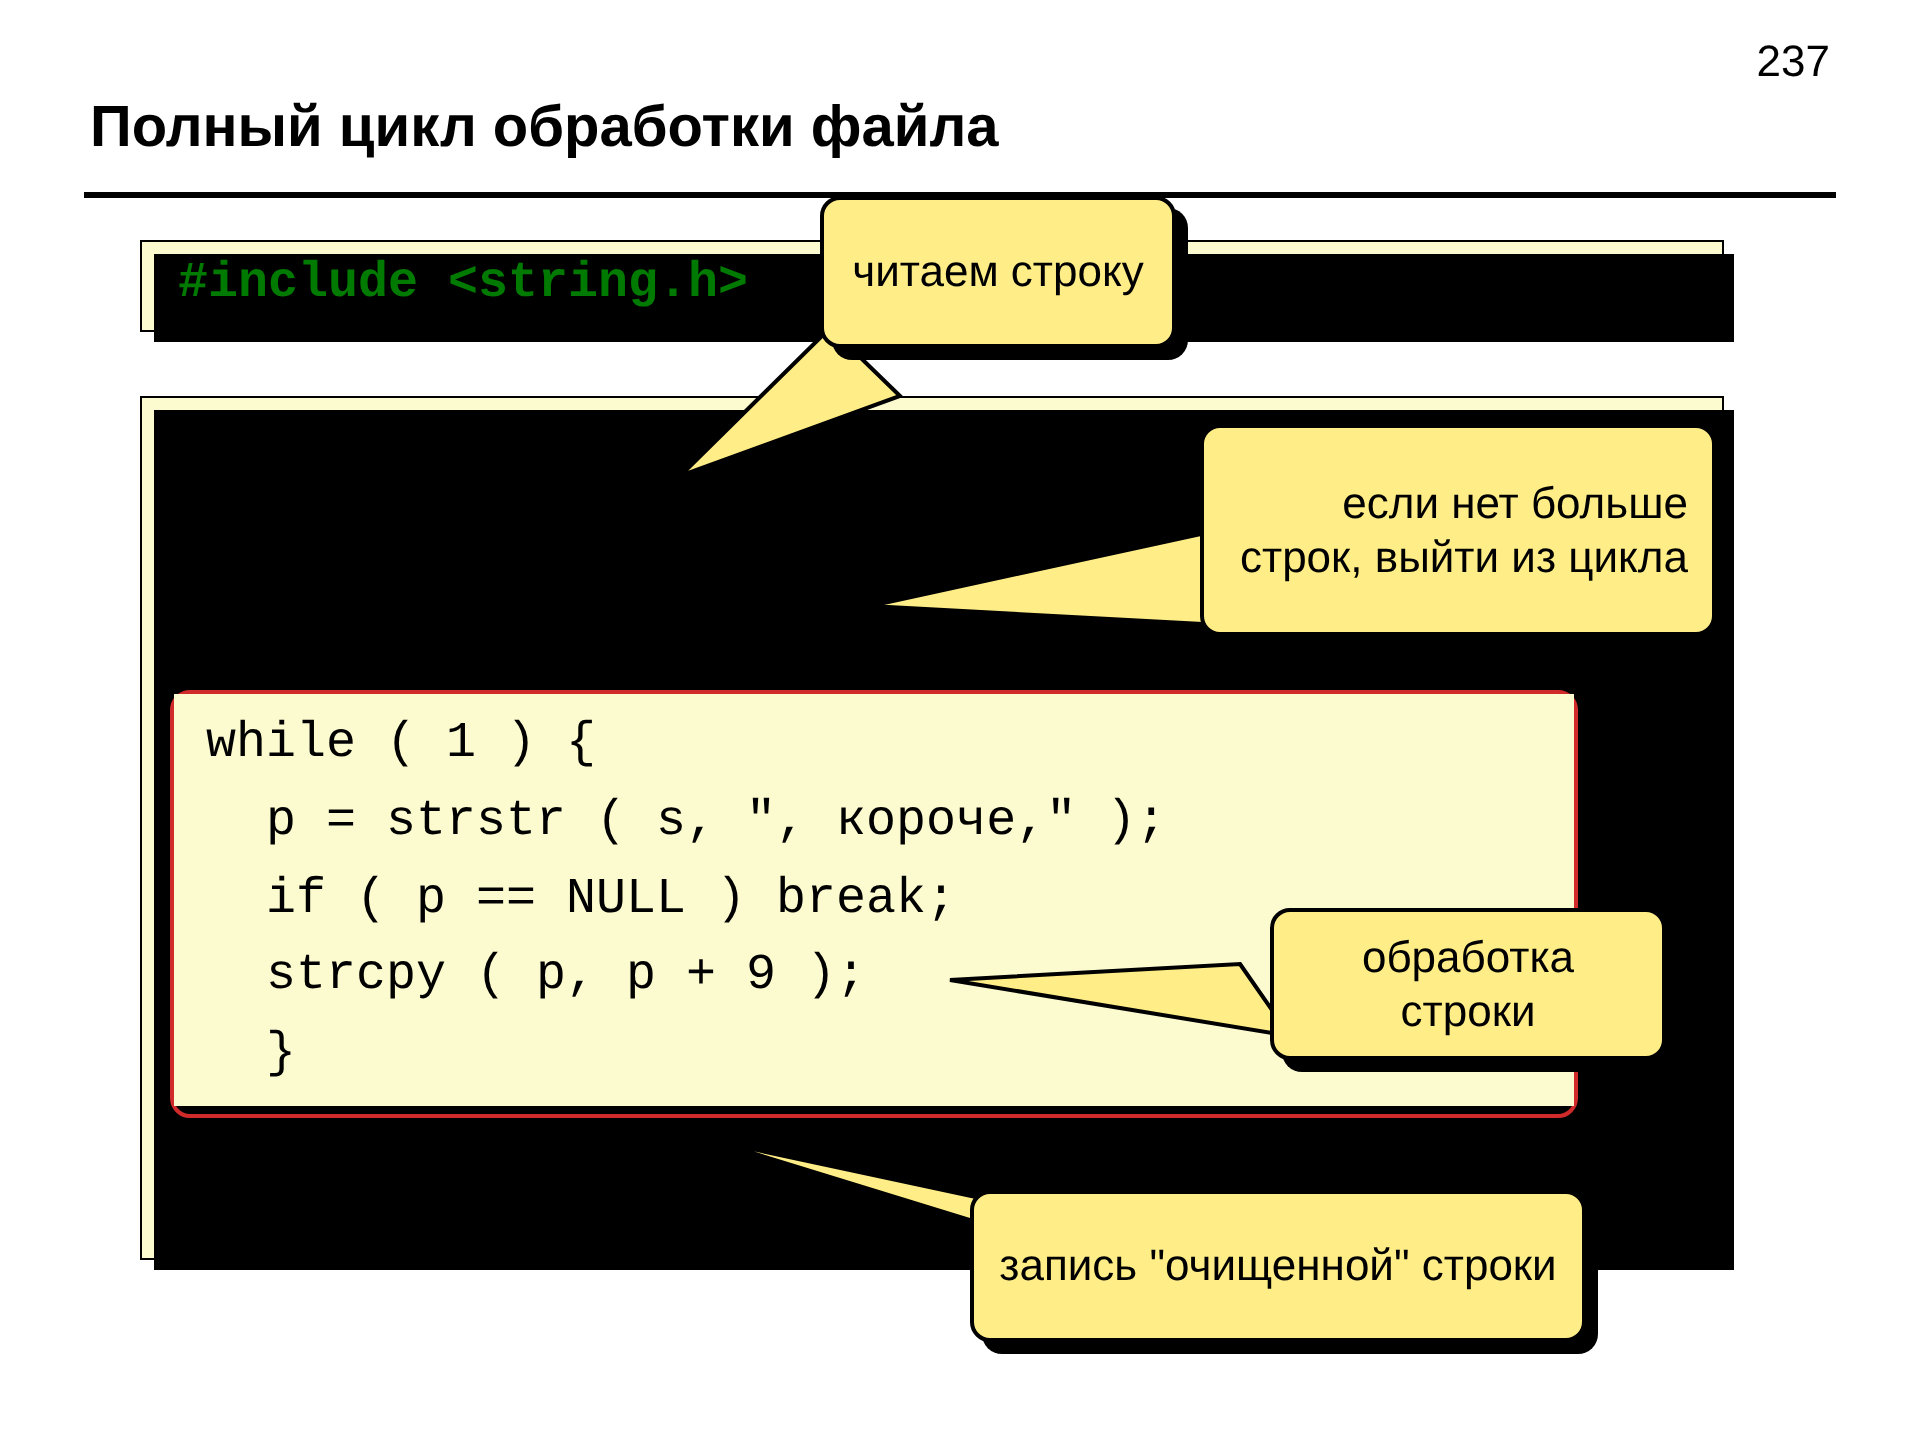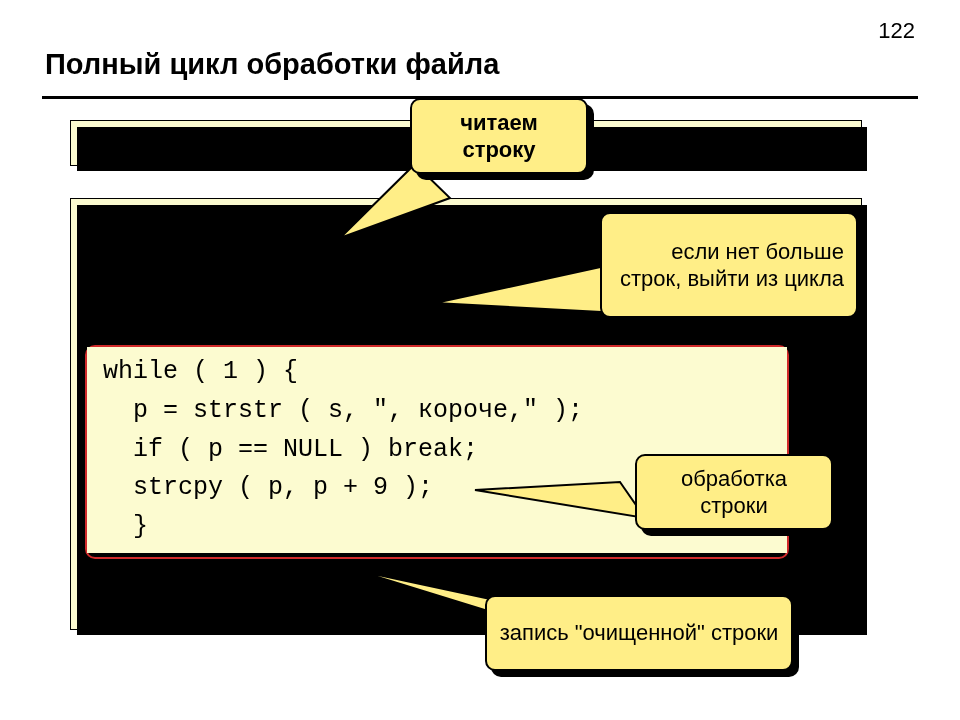--- a/index.html
+++ b/index.html
@@ -125,47 +125,48 @@
     font-size: 22px;
     color: #000;
     text-align: center;
     display: flex;
     align-items: center;
     justify-content: center;
     padding: 6px 12px;
     line-height: 1.25;
   }
 
-  .c1 { top: 98px;  left: 410px; font-weight: bold; }
+  .c1 { top: 98px;  left: 410px; }
   .c1 .box { width: 150px; height: 60px; }
 
   .c2 { top: 212px; left: 600px; }
   .c2 .box { width: 230px; height: 90px; text-align: right; }
 
   .c3 { top: 454px; left: 615px; margin-left: 20px; }
   .c3 .box { width: 170px; height: 60px; }
 
   .c4 { top: 595px; left: 485px; }
   .c4 .box { width: 280px; height: 60px; }
 
   svg.pointer {
     position: absolute;
     z-index: 9;
     overflow: visible;
   }
 </style>
 </head>
 <body>
 
-<div class="page-number">122</div>
+<div class="page-number">237</div>
 <div class="title">Полный цикл обработки файла</div>
 <div class="title-rule"></div>
 
 <div class="code-block code-include">
   <div class="shadow"></div>
+  <div class="content">#include &lt;string.h&gt;</div>
 </div>
 
 <div class="code-block code-main">
   <div class="shadow"></div>
   <pre>while ( 1 ) {
   p = fgets ( s, 80, fIn );
   if ( p == NULL ) break;</pre>
   <pre style="position:absolute; top:350px; left:0; padding-top:0;">  fgets ( s, fOut );
   }</pre>
 </div>

